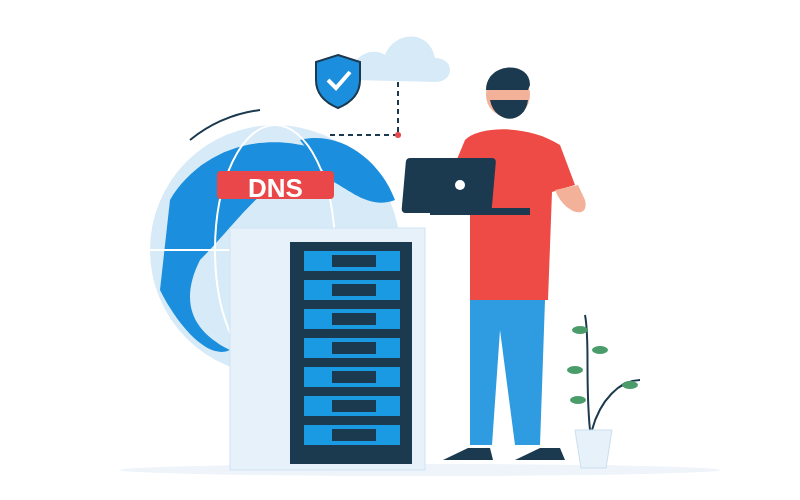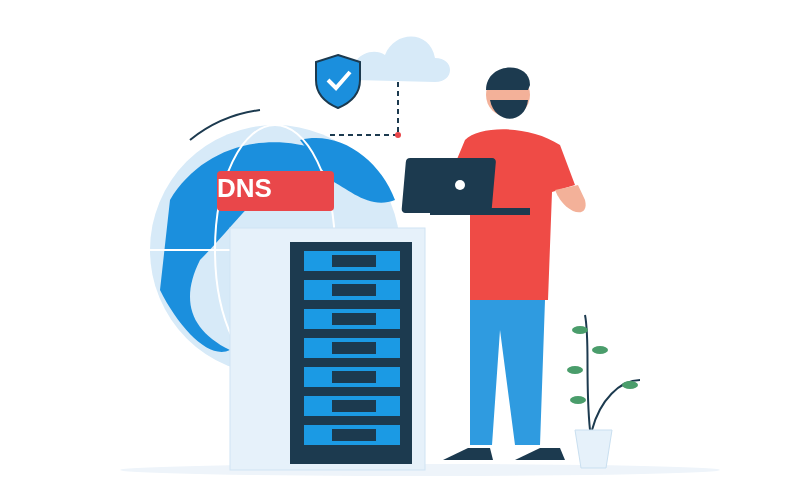--- a/index.html
+++ b/index.html
@@ -1,18 +1,18 @@
 <!DOCTYPE html>
 <html><head>
 <meta charset="utf-8">
 <style>
 html,body{margin:0;padding:0;background:#fff;}
 #stage{position:relative;width:800px;height:500px;overflow:hidden;background:#fff;font-family:"Liberation Sans",sans-serif;}
 svg{position:absolute;left:0;top:0;}
-.dns-label{position:absolute;left:217px;top:171px;width:117px;height:40px;background:#e9474a;border-radius:4px;color:#fff;font-weight:bold;font-size:26px;text-align:left;line-height:34px;font-family:"Liberation Sans",sans-serif;}
+.dns-label{position:absolute;left:217px;top:171px;width:117px;height:28px;background:#e9474a;border-radius:4px;color:#fff;font-weight:bold;font-size:26px;text-align:center;line-height:34px;font-family:"Liberation Sans",sans-serif;}
 </style>
 </head>
 <body>
 
 <div id="stage">
 <svg width="800" height="500" viewBox="0 0 800 500">
 
   <ellipse cx="420" cy="470" rx="300" ry="6" fill="#eef4fa"></ellipse>
 
   <g>

